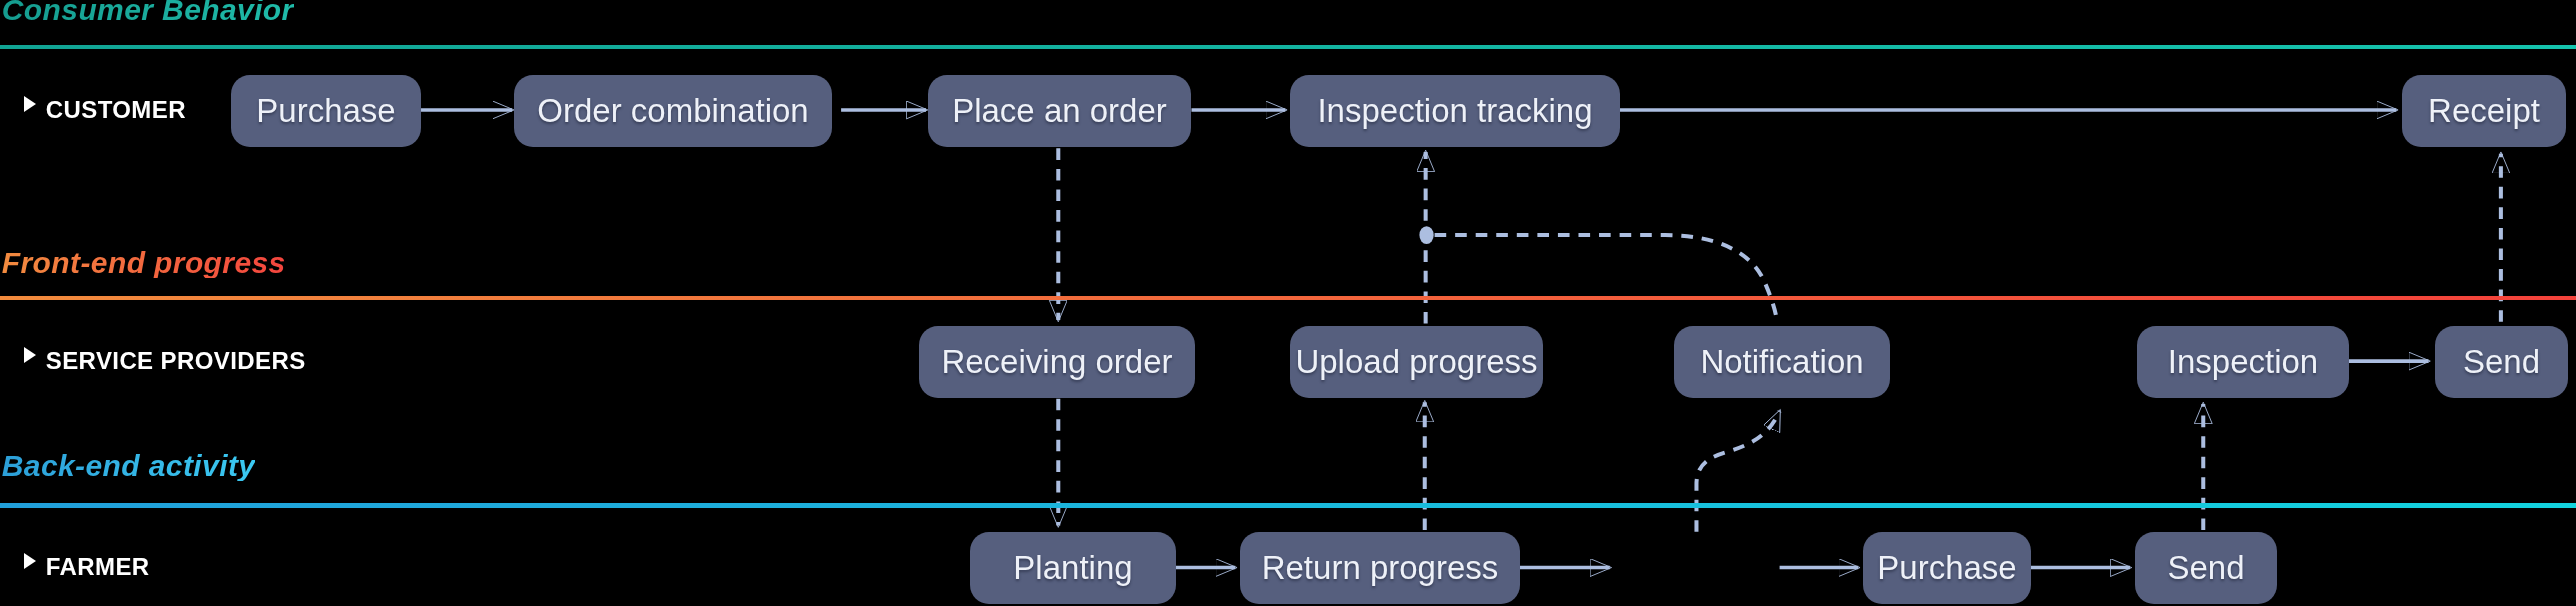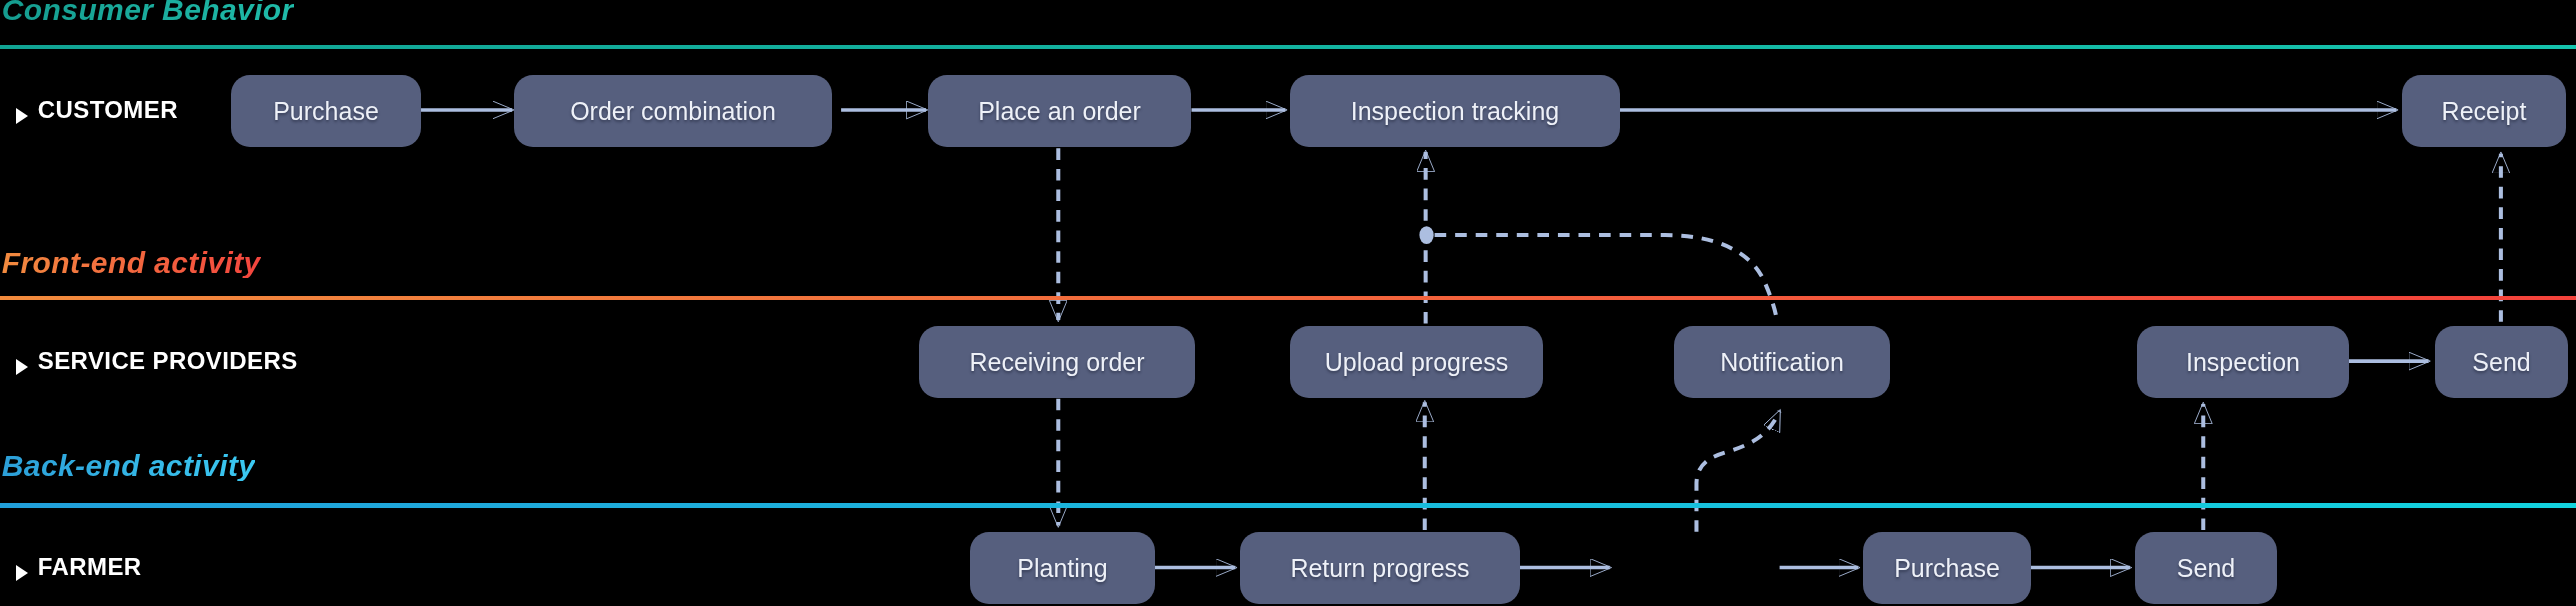--- a/index.html
+++ b/index.html
@@ -13,27 +13,27 @@
   .hdr-orange{background:linear-gradient(90deg,#F28B3F,#F4453E);
               -webkit-background-clip:text;background-clip:text;color:transparent;
               -webkit-text-fill-color:transparent;}
   .hdr-cyan{background:linear-gradient(90deg,#2C9FD8,#3BC9F2);
             -webkit-background-clip:text;background-clip:text;color:transparent;
             -webkit-text-fill-color:transparent;}
   .rule{position:absolute;left:0;width:2576px;}
   .rule-teal{top:45px;height:3.6px;background:linear-gradient(90deg,#11A494,#15C3AD);}
   .rule-orange{top:296px;height:3.6px;background:linear-gradient(90deg,#F28B3D,#F4423B);}
   .rule-cyan{top:503px;height:4.5px;background:linear-gradient(90deg,#219FDA,#12D2DE);}
-  .lane-label{position:absolute;left:16px;transform:translateY(-50%);display:flex;
-              align-items:flex-end;gap:9.8px;color:#FFFFFF;font-weight:bold;font-size:24px;
+  .lane-label{position:absolute;left:24px;transform:translateY(-50%);display:flex;
+              align-items:flex-start;gap:9.8px;color:#FFFFFF;font-weight:bold;font-size:24px;
               letter-spacing:0.4px;white-space:nowrap;}
   .tri{width:0;height:0;border-left:12.5px solid #FFFFFF;border-top:8px solid transparent;
        border-bottom:8px solid transparent;}
   .node{position:absolute;height:72px;background:#565F7E;border-radius:19px;display:flex;
-        align-items:center;justify-content:center;color:#EEF1F8;font-size:25px;
+        align-items:center;justify-content:center;color:#EEF1F8;font-size:33px;
         white-space:nowrap;text-shadow:0 1.8px 2.7px rgba(15,20,38,.45);}
   svg.wires{position:absolute;left:0;top:0;}
   svg.wires path,svg.wires line{stroke:#ACBEE0;fill:none;}
   .solid{stroke-width:4px;}
   .dashed{stroke-width:4.5px;stroke-dasharray:13 10;}
 </style>
 </head>
 <body>
 
 <div class="canvas">
@@ -62,21 +62,21 @@
     <path class="dashed" d="M1604,263 L1862,263 C1918,263 1958,281 1973,315 C1980,331 1986,348 1987,360"></path>
     <path class="dashed" marker-end="url(#ah)" d="M1897,595 L1897,542 C1897,521 1909,512 1930,506 C1956,498 1977,489 1990,460"></path>
     <path class="dashed" marker-end="url(#ah)" d="M2464,593 L2464,452"></path>
     <path class="dashed" marker-end="url(#ah)" d="M2797,360 L2797,172"></path>
     <ellipse cx="1595" cy="263" rx="8" ry="10" fill="#ACBEE0" stroke="none"></ellipse>
   </svg>
 
   <div class="hdr hdr-teal" style="top:-5.4px">Consumer Behavior</div>
   <div class="rule rule-teal"></div>
 
-  <div class="hdr hdr-orange" style="top:248px">Front-end activity</div>
+  <div class="hdr hdr-orange" style="top:248px">Front-end progress</div>
   <div class="rule rule-orange"></div>
 
   <div class="hdr hdr-cyan" style="top:451px">Back-end activity</div>
   <div class="rule rule-cyan"></div>
 
   <div class="lane-label" style="top:110px">
     <span class="tri"></span>
     <span>CUSTOMER</span>
   </div>
   <div class="lane-label" style="top:361px">
@@ -93,19 +93,19 @@
   <div class="node" style="left:928px;top:75px;width:263px">Place an order</div>
   <div class="node" style="left:1290px;top:75px;width:330px">Inspection tracking</div>
   <div class="node" style="left:2402px;top:75px;width:164px">Receipt</div>
 
   <div class="node" style="left:919px;top:326px;width:276px">Receiving order</div>
   <div class="node" style="left:1290px;top:326px;width:253px">Upload progress</div>
   <div class="node" style="left:2137px;top:326px;width:212px">Inspection</div>
   <div class="node" style="left:1674px;top:326px;width:216px">Notification</div>
   <div class="node" style="left:2435px;top:326px;width:133px">Send</div>
 
-  <div class="node" style="left:970px;top:532px;width:185px">Planting</div>
+  <div class="node" style="left:970px;top:532px;width:206px">Planting</div>
   <div class="node" style="left:1240px;top:532px;width:280px">Return progress</div>
   <div class="node" style="left:1863px;top:532px;width:168px">Purchase</div>
   <div class="node" style="left:2135px;top:532px;width:142px">Send</div>
 
 </div>
 
 
 </body></html>

